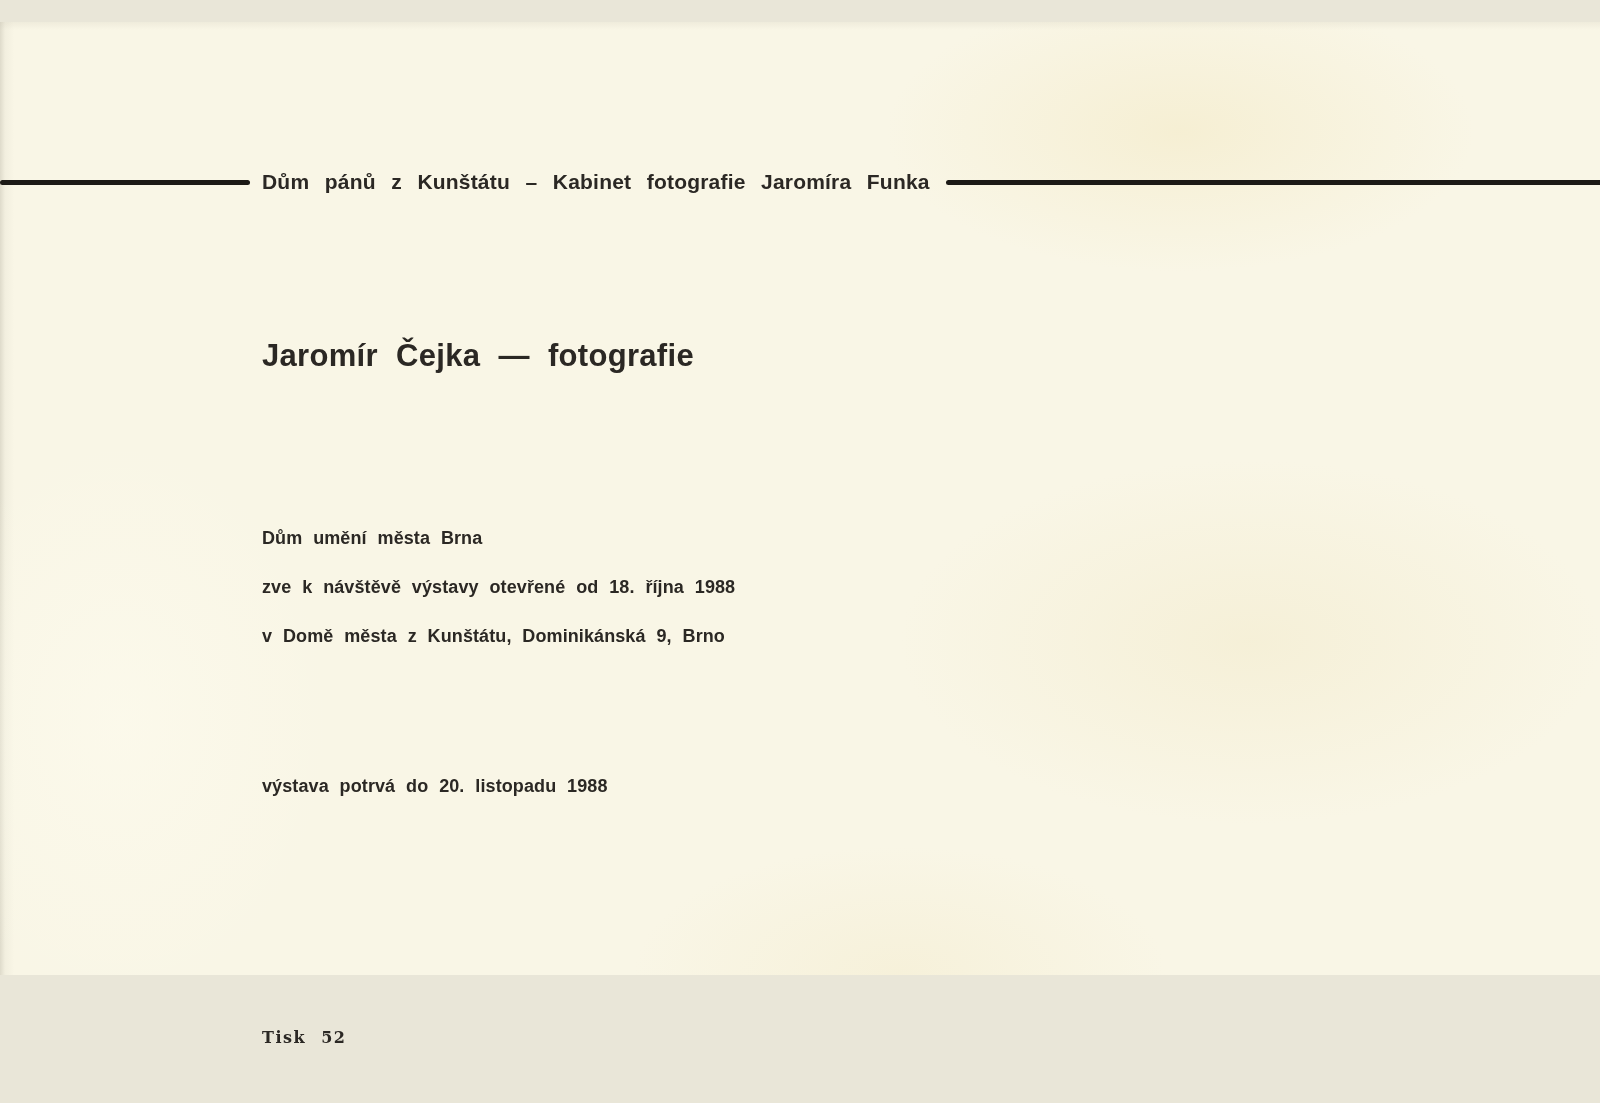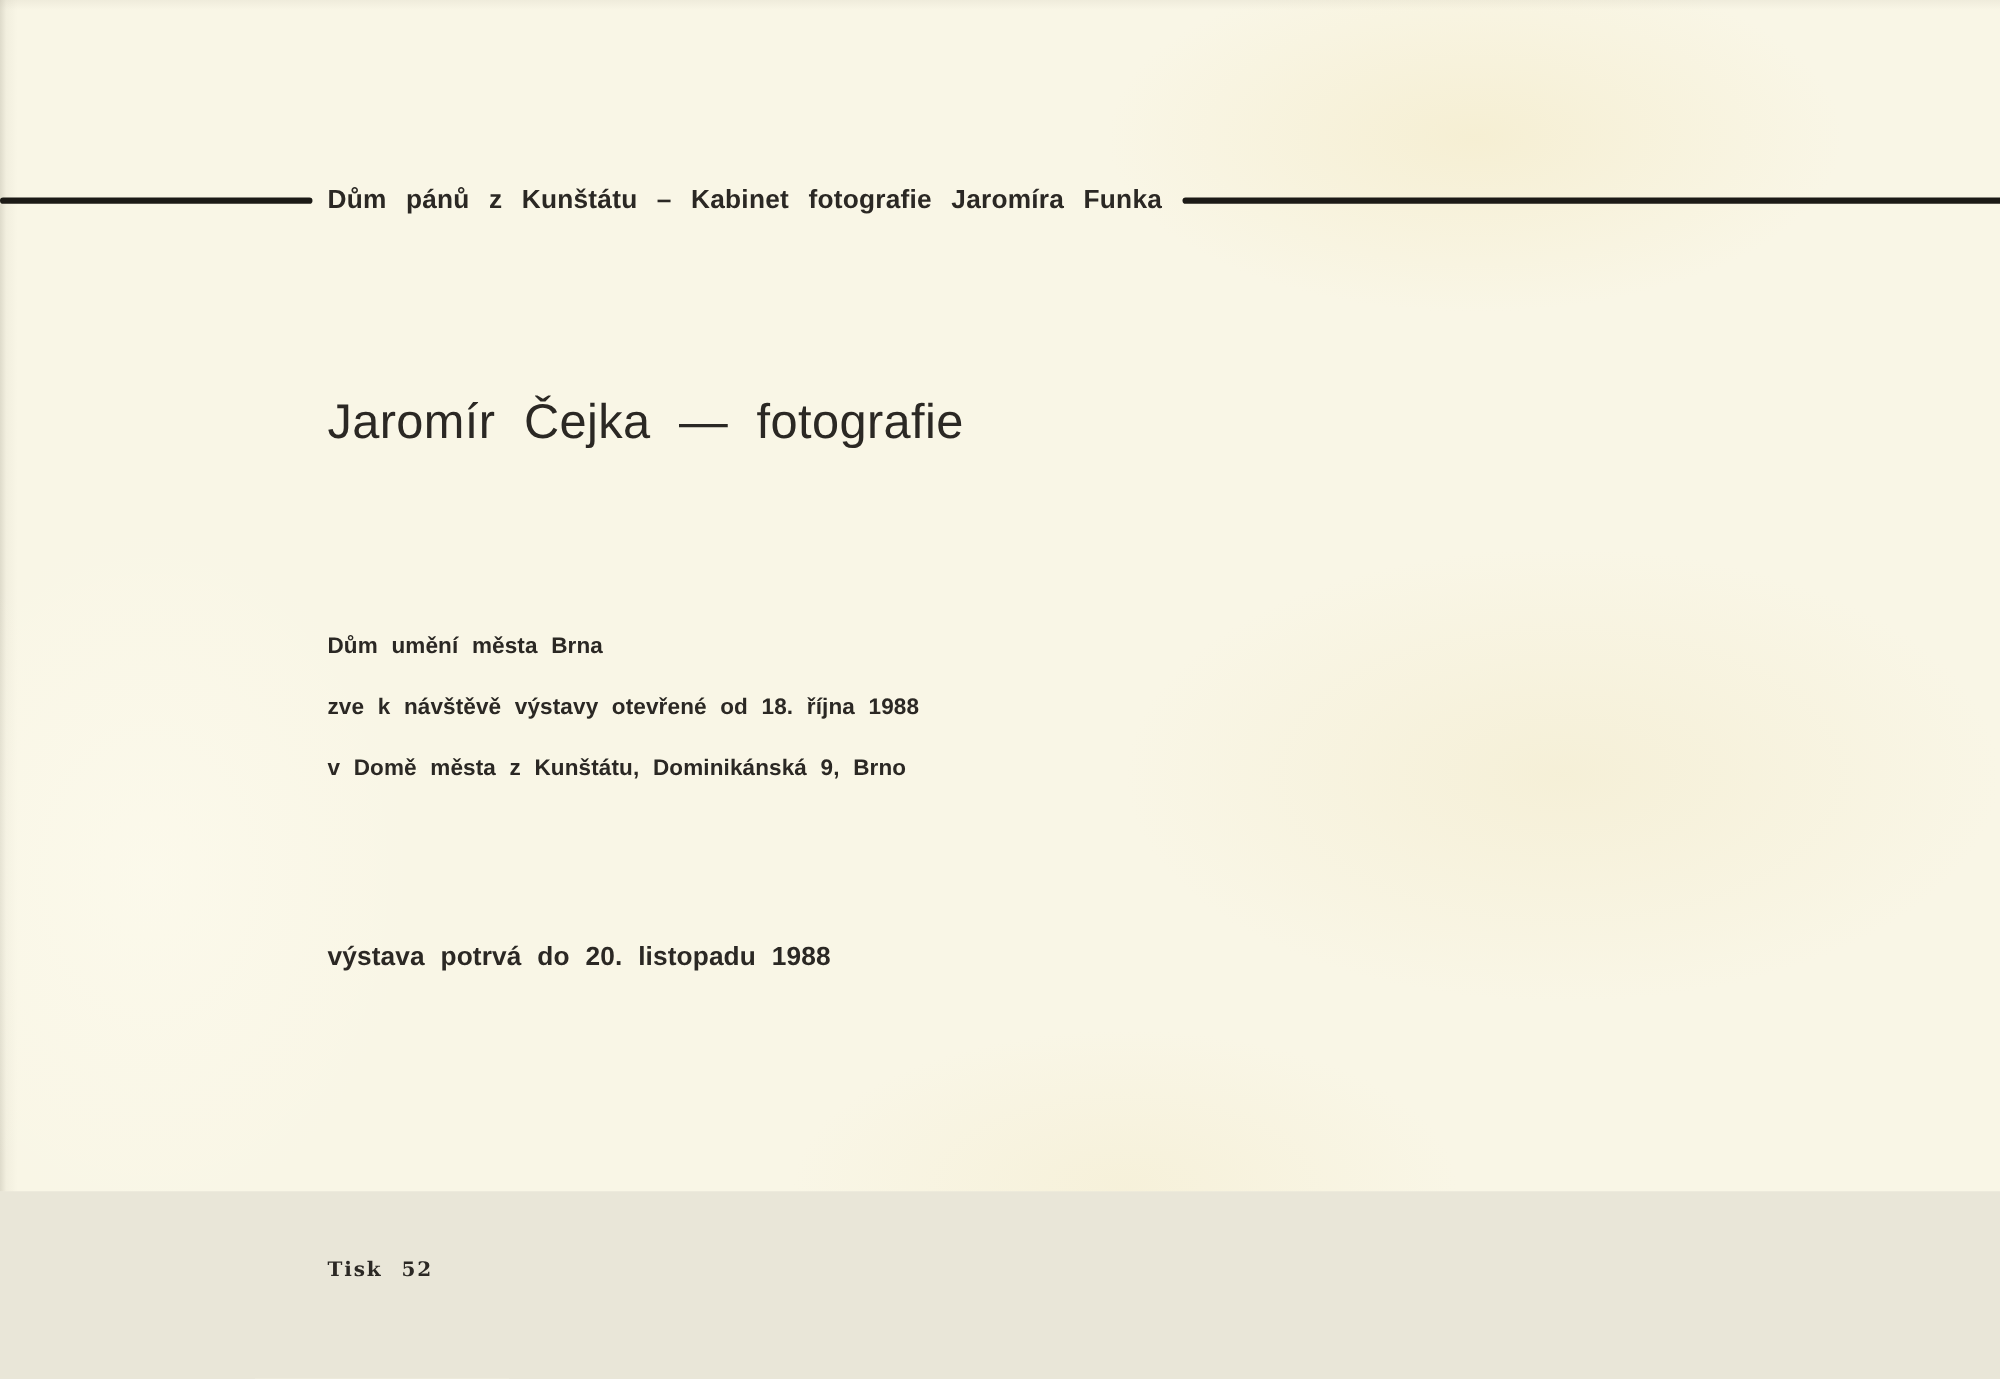--- a/index.html
+++ b/index.html
@@ -21,20 +21,21 @@
     background-color: var(--paper);
     
     background-image:
       radial-gradient(ellipse 420px 200px at 1180px 110px, rgba(243,233,196,0.55), rgba(243,233,196,0) 70%),
       radial-gradient(ellipse 500px 260px at 1250px 620px, rgba(241,232,198,0.45), rgba(241,232,198,0) 70%),
       radial-gradient(ellipse 380px 180px at 900px 950px, rgba(242,233,200,0.40), rgba(242,233,200,0) 70%),
       radial-gradient(ellipse 300px 400px at 120px 700px, rgba(253,251,238,0.6), rgba(253,251,238,0) 70%),
       linear-gradient(to right, rgba(190,186,170,0.45) 0px, rgba(190,186,170,0.12) 5px, rgba(190,186,170,0) 14px),
       linear-gradient(to bottom, rgba(210,205,188,0.25) 0px, rgba(210,205,188,0) 8px);
     color: var(--ink);
+    margin-top: 22px;
   }
 
   
   .header-strip {
     position: absolute;
     left: 0; right: 0; top: 138px;
     height: 44px;
     display: flex;
     align-items: center;
   }
@@ -52,42 +53,42 @@
     font-weight: 700;
     letter-spacing: 0.2px;
     word-spacing: 0.45em;
     white-space: nowrap;
     color: var(--ink);
   }
 
   .title {
     position: absolute;
     left: 262px; top: 316px;
-    font-size: 39px;
-    font-weight: 400;
+    font-size: 31px;
+    font-weight: 700;
     letter-spacing: 0.3px;
     word-spacing: 0.3em;
     color: var(--ink);
   }
 
   .invitation {
     position: absolute;
     left: 262px; top: 492px;
     font-size: 18px;
     font-weight: 700;
     letter-spacing: 0.1px;
     word-spacing: 0.32em;
     line-height: 49px;
     color: var(--ink);
   }
 
   .duration {
     position: absolute;
     left: 262px; top: 754px;
-    font-size: 21px;
+    font-size: 18px;
     font-weight: 700;
     letter-spacing: 0.1px;
     word-spacing: 0.32em;
     color: var(--ink);
   }
 
   .imprint {
     position: absolute;
     left: 262px; top: 1006px;
     font-family: "DejaVu Serif", "Liberation Serif", serif;

